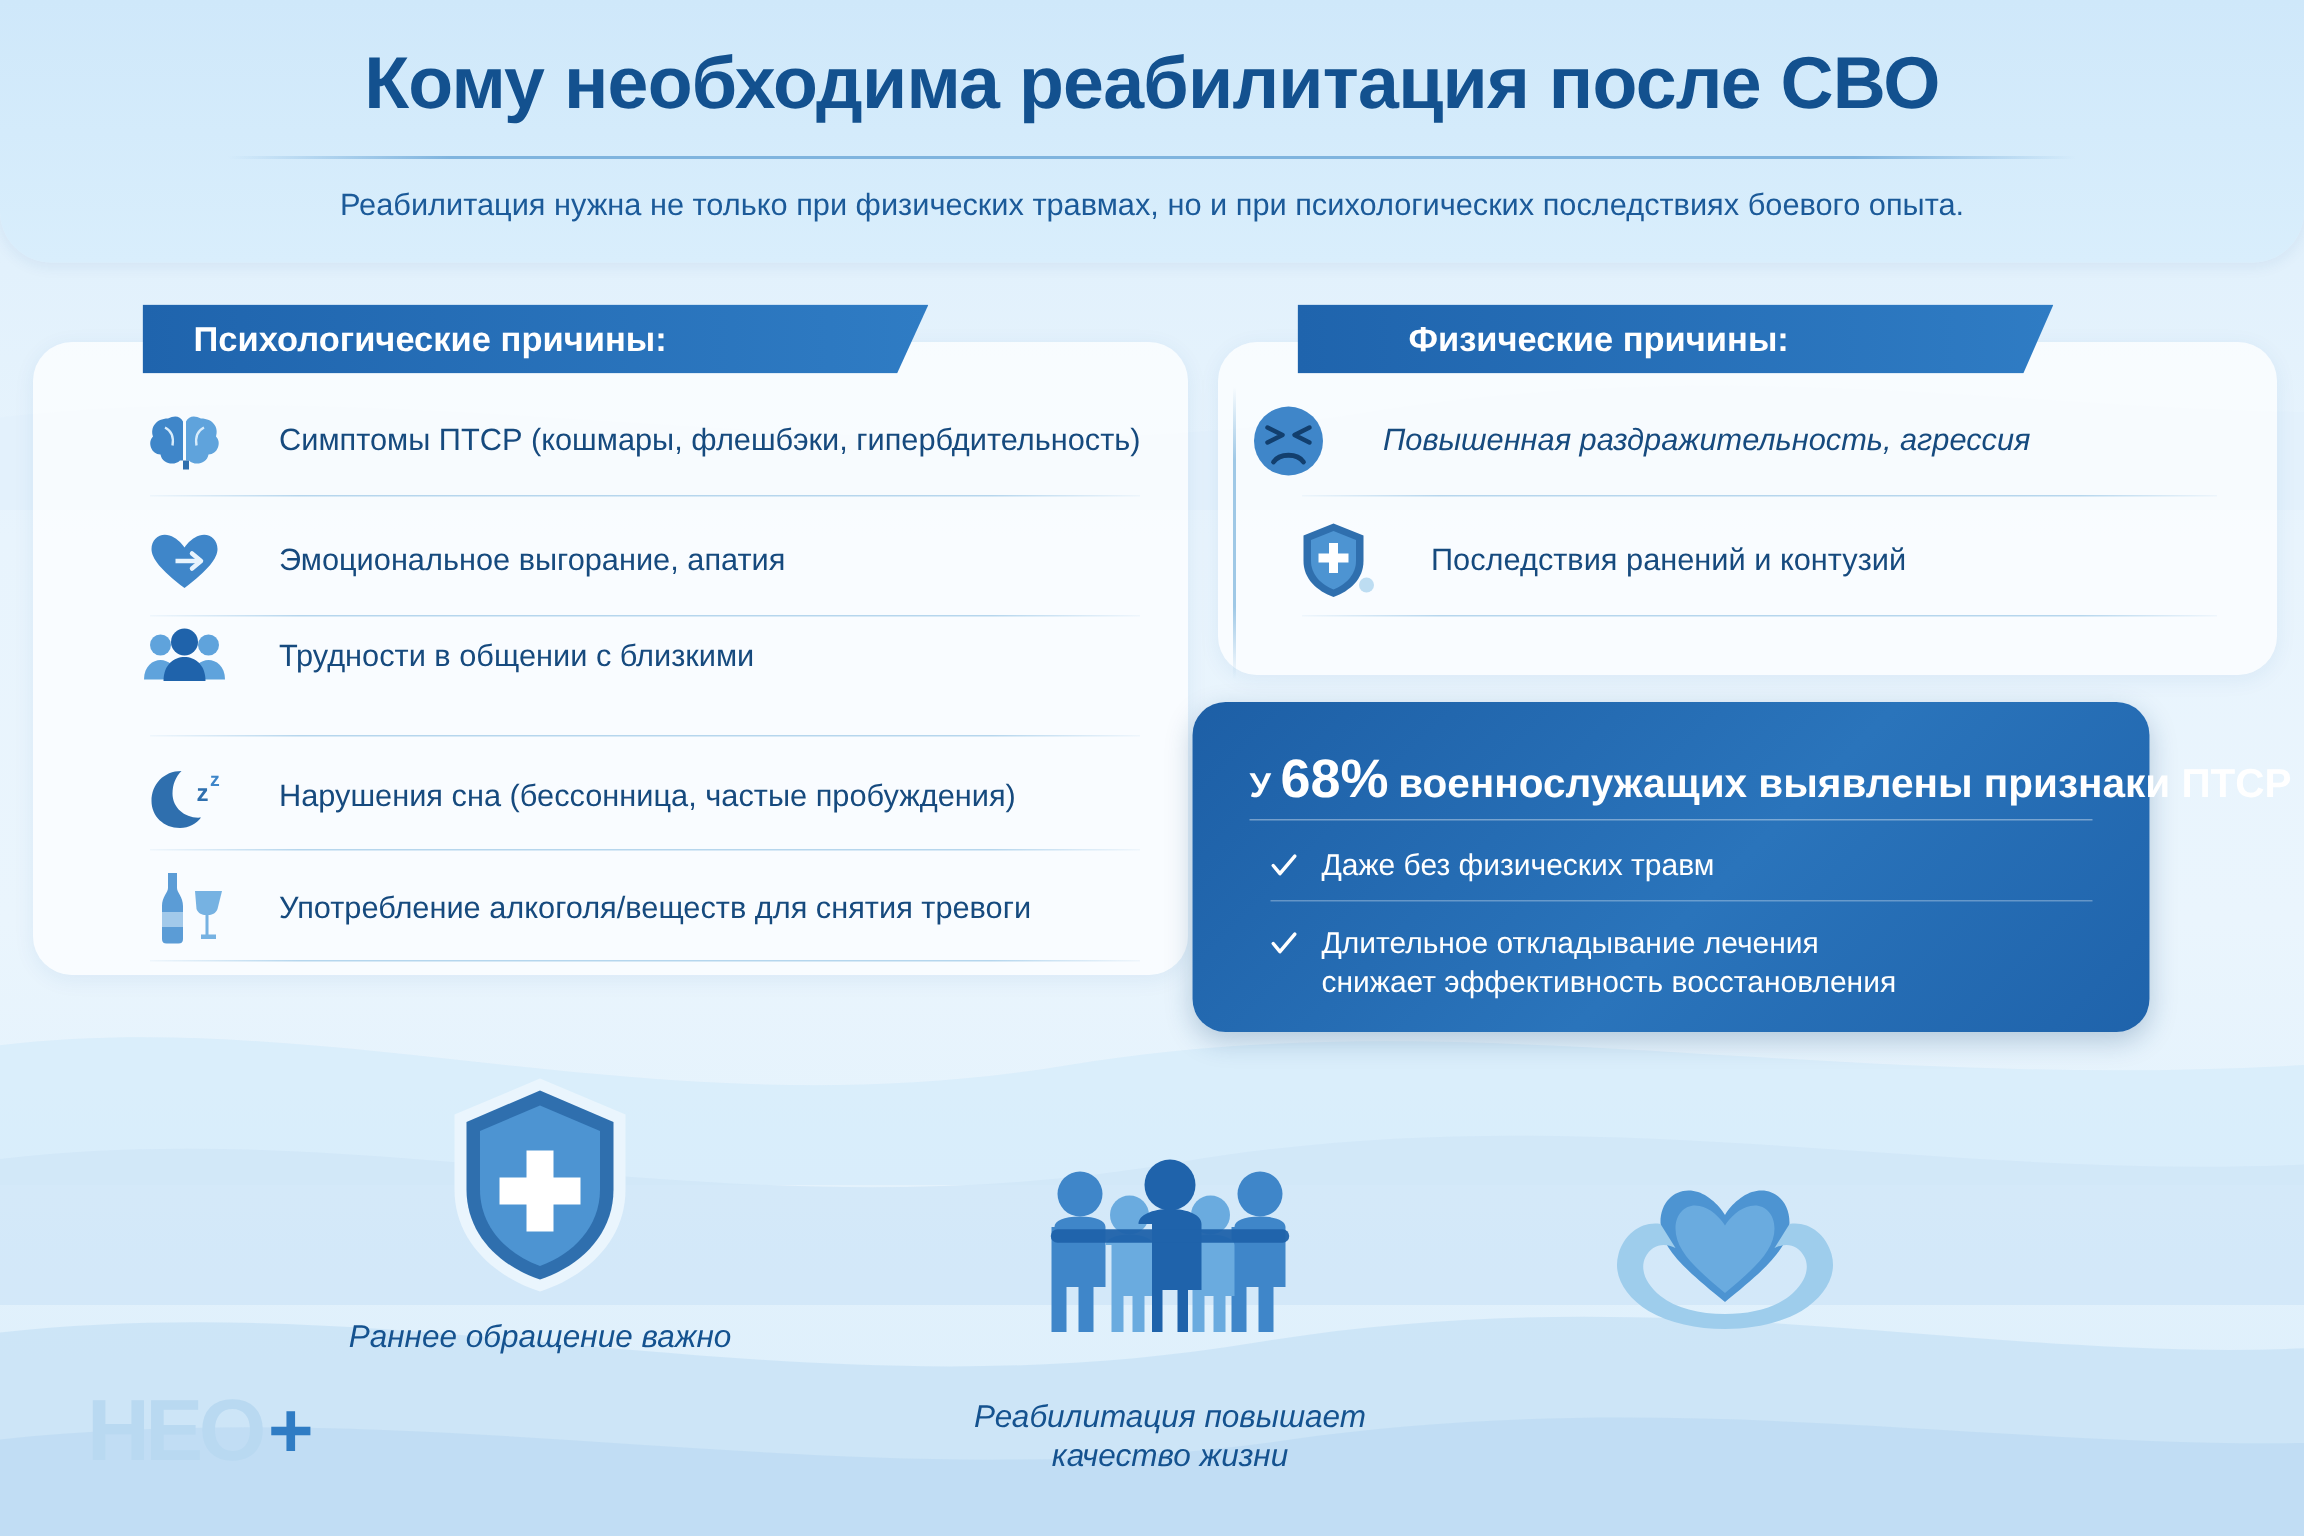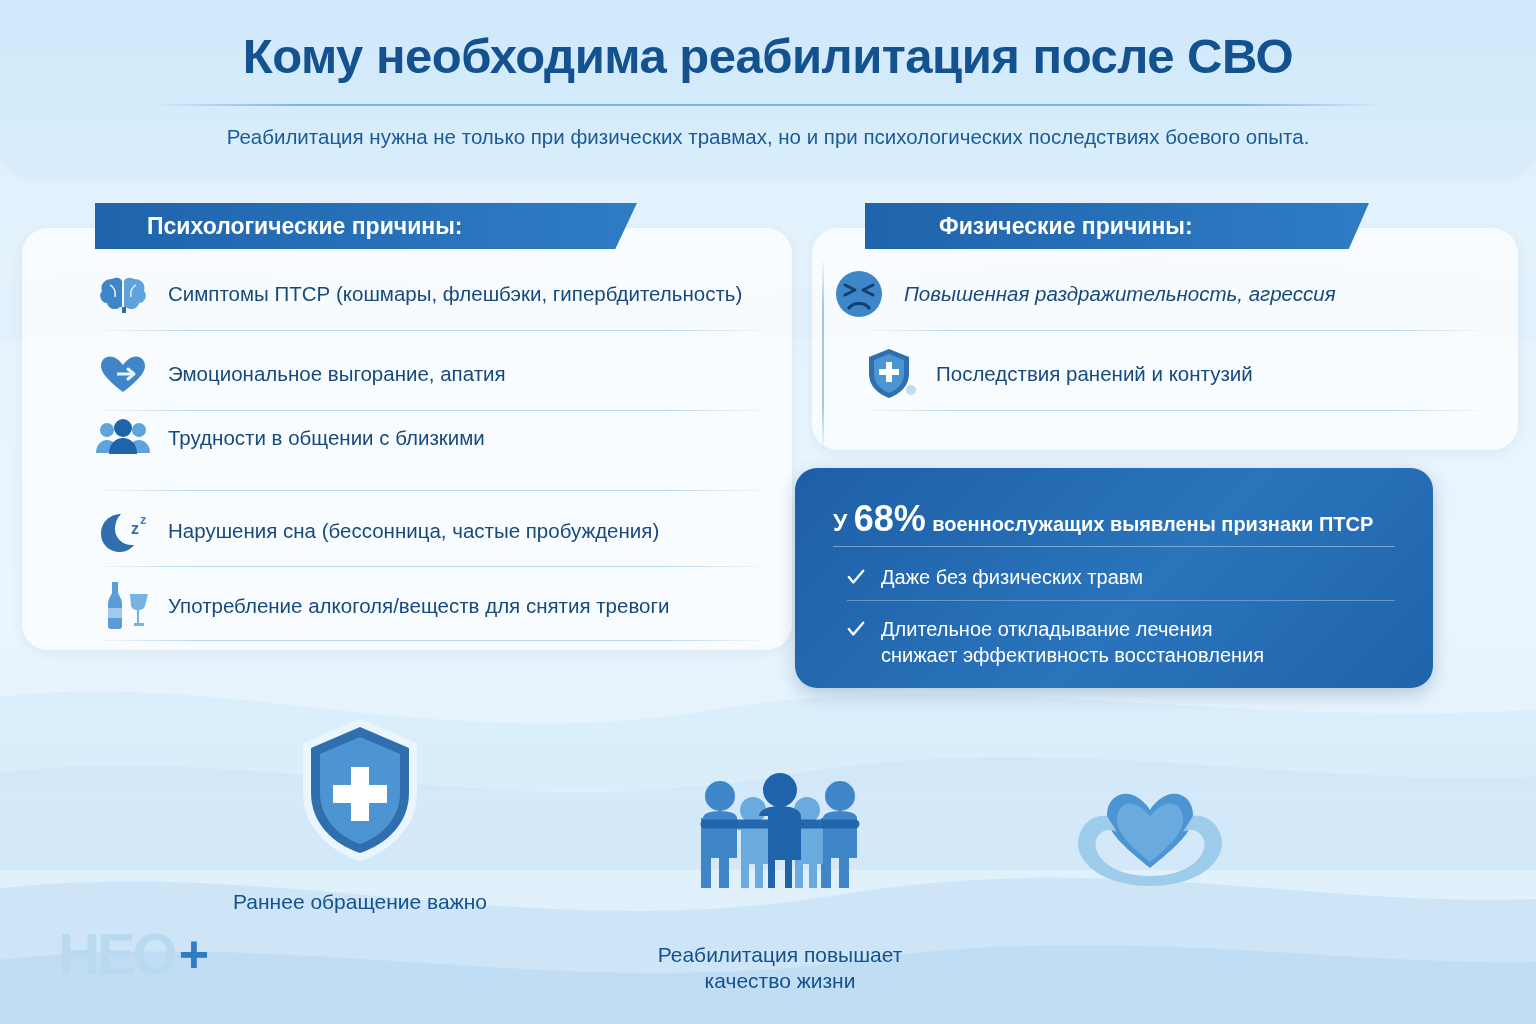--- a/index.html
+++ b/index.html
@@ -84,21 +84,21 @@
 
   .ribbon {
     position: absolute;
     height: 46px;
     background: linear-gradient(90deg, #1f64ad 0%, #2f7cc4 100%);
     display: flex;
     align-items: center;
     color: #ffffff;
     font-size: 23px;
     font-weight: bold;
-    padding-left: 52px;
+    padding-left: 34px;
     box-shadow: 0 3px 7px rgba(20,70,120,0.22);
   }
   .ribbon.left {
     left: 95px;
     top: 203px;
     width: 490px;
     clip-path: polygon(0 0, 100% 0, 96% 100%, 0 100%);
   }
   .ribbon.right {
     left: 865px;
@@ -115,21 +115,21 @@
     width: 2px;
     height: 195px;
     background: linear-gradient(180deg, rgba(140,190,230,0) 0%, #9fc8e6 25%, #9fc8e6 75%, rgba(140,190,230,0) 100%);
   }
 
   
   .row {
     position: absolute;
     display: flex;
     align-items: center;
-    gap: 14px;
+    gap: 32px;
   }
   .row .row-text {
     font-size: 20.5px;
     color: #164a7e;
     white-space: nowrap;
   }
   .row-rule {
     position: absolute;
     height: 1px;
     background: linear-gradient(90deg, rgba(150,195,230,0.1) 0%, #b6d6ed 15%, #b6d6ed 85%, rgba(150,195,230,0.1) 100%);
@@ -157,21 +157,21 @@
   }
   .stat-headline {
     position: absolute;
     left: 38px;
     top: 30px;
     font-size: 23px;
     font-weight: bold;
     white-space: nowrap;
   }
   .stat-headline .pct { font-size: 36px; }
-  .stat-headline .small { font-weight: bold; font-size: 20px; }
+  .stat-headline .small { font-weight: bold; font-size: 27px; }
   .stat-rule {
     position: absolute;
     left: 38px;
     top: 78px;
     width: 562px;
     height: 1px;
     background: rgba(255,255,255,0.38);
   }
   .stat-item {
     position: absolute;
@@ -203,21 +203,21 @@
     color: #14528f;
     font-size: 21px;
     line-height: 1.25;
   }
   .trio-art {
     height: 150px;
     display: flex;
     align-items: flex-end;
     justify-content: center;
   }
-  .trio-label { margin-top: 24px; }
+  .trio-label { margin-top: 14px; font-style: italic; }
 
   
   .logo {
     position: absolute;
     left: 58px;
     top: 920px;
     display: flex;
     align-items: center;
     gap: 2px;
   }

